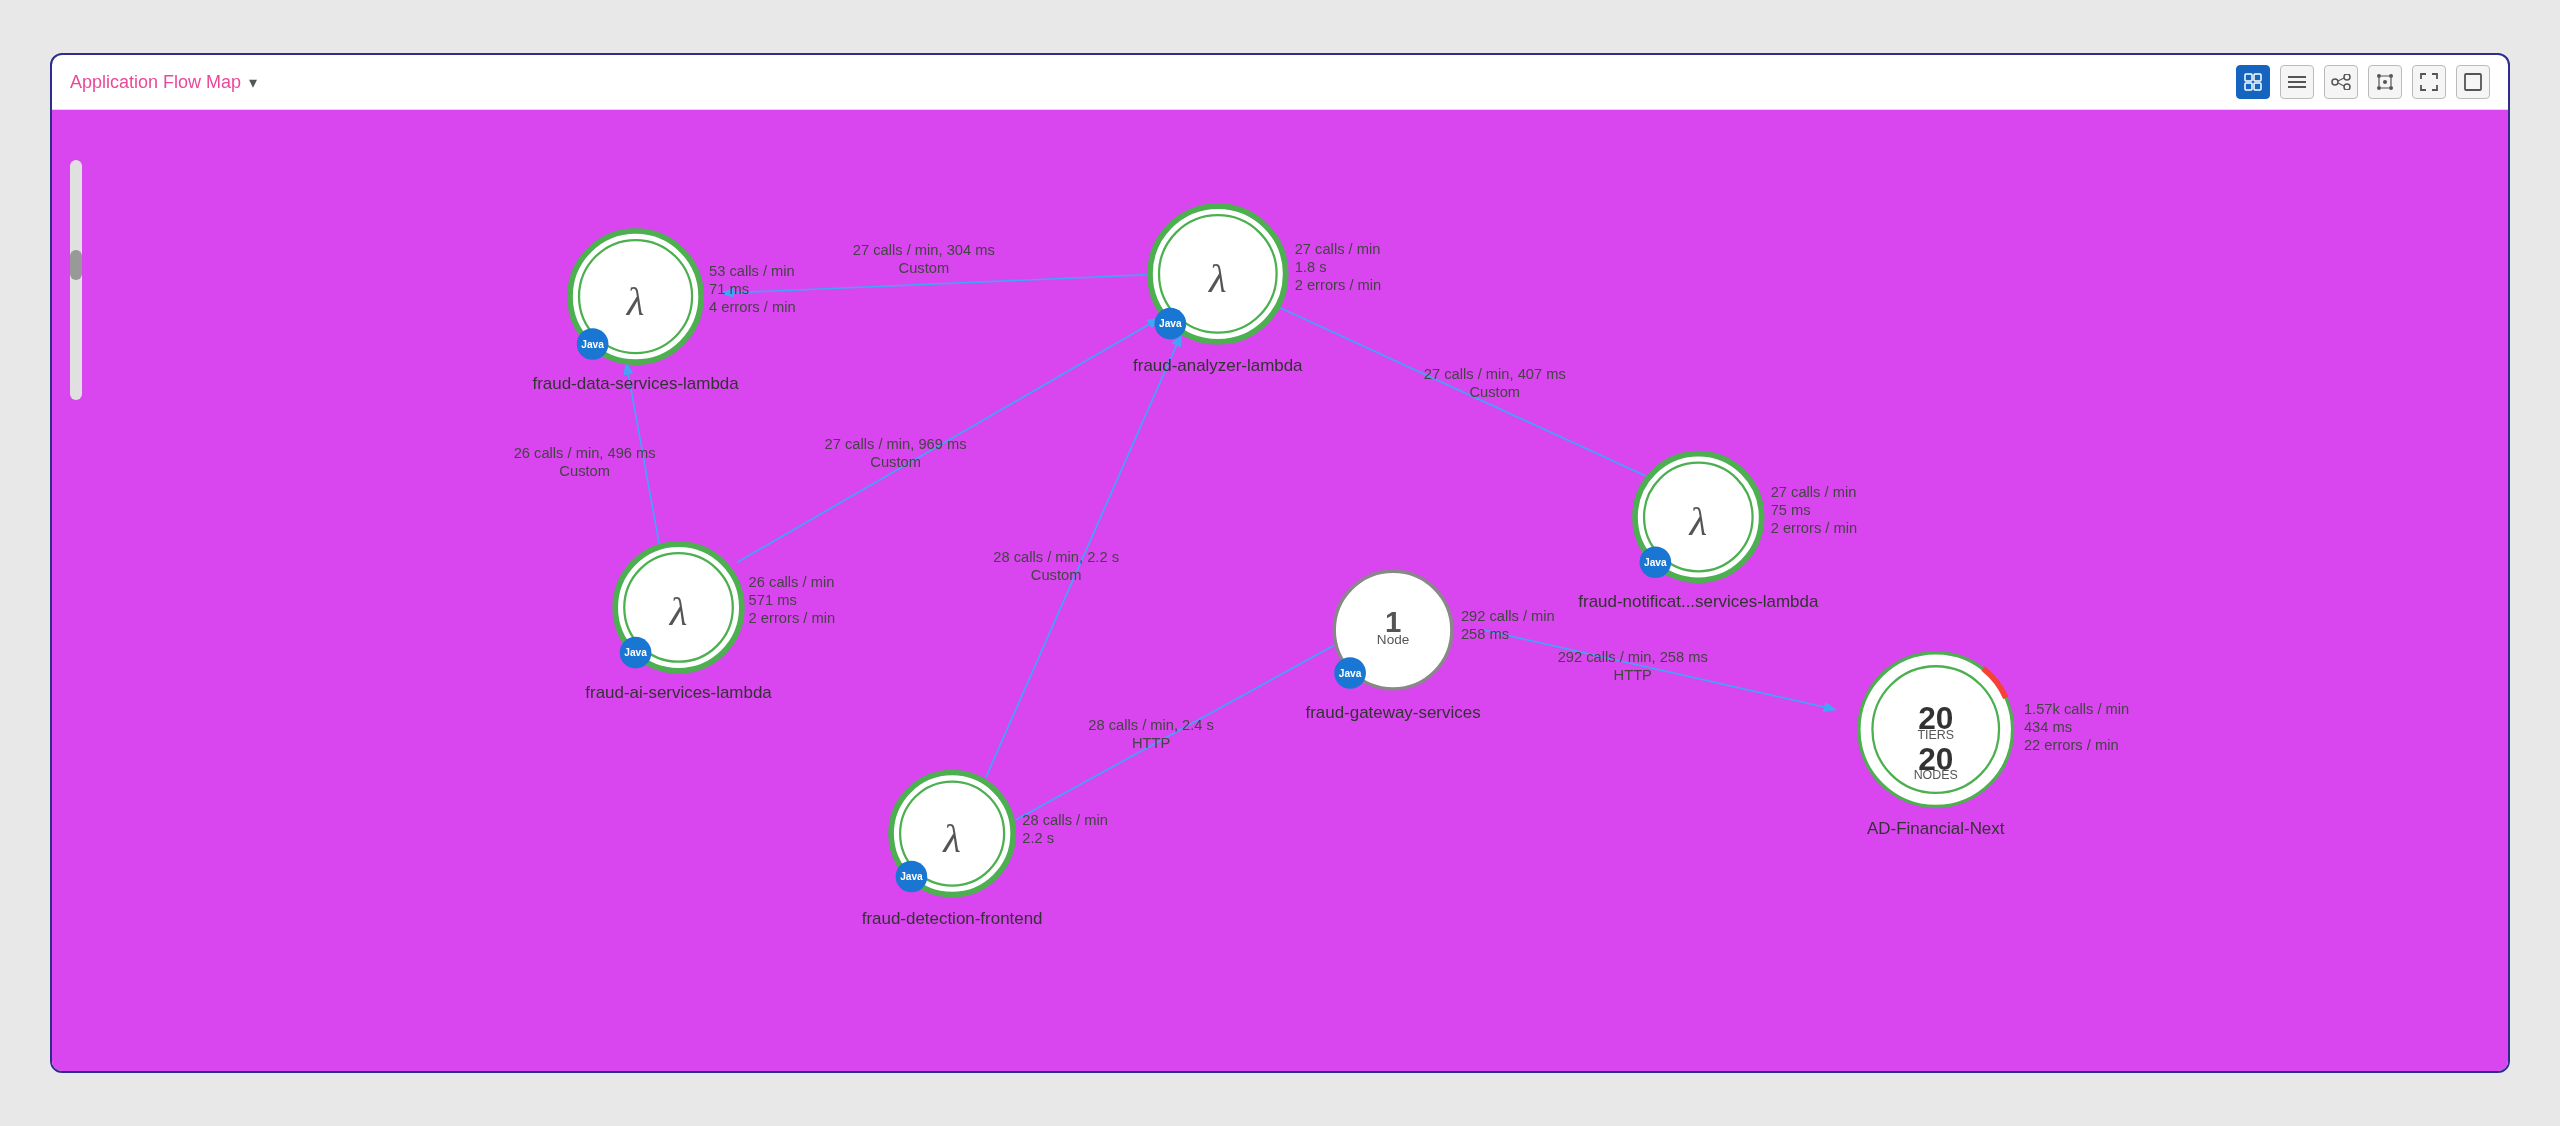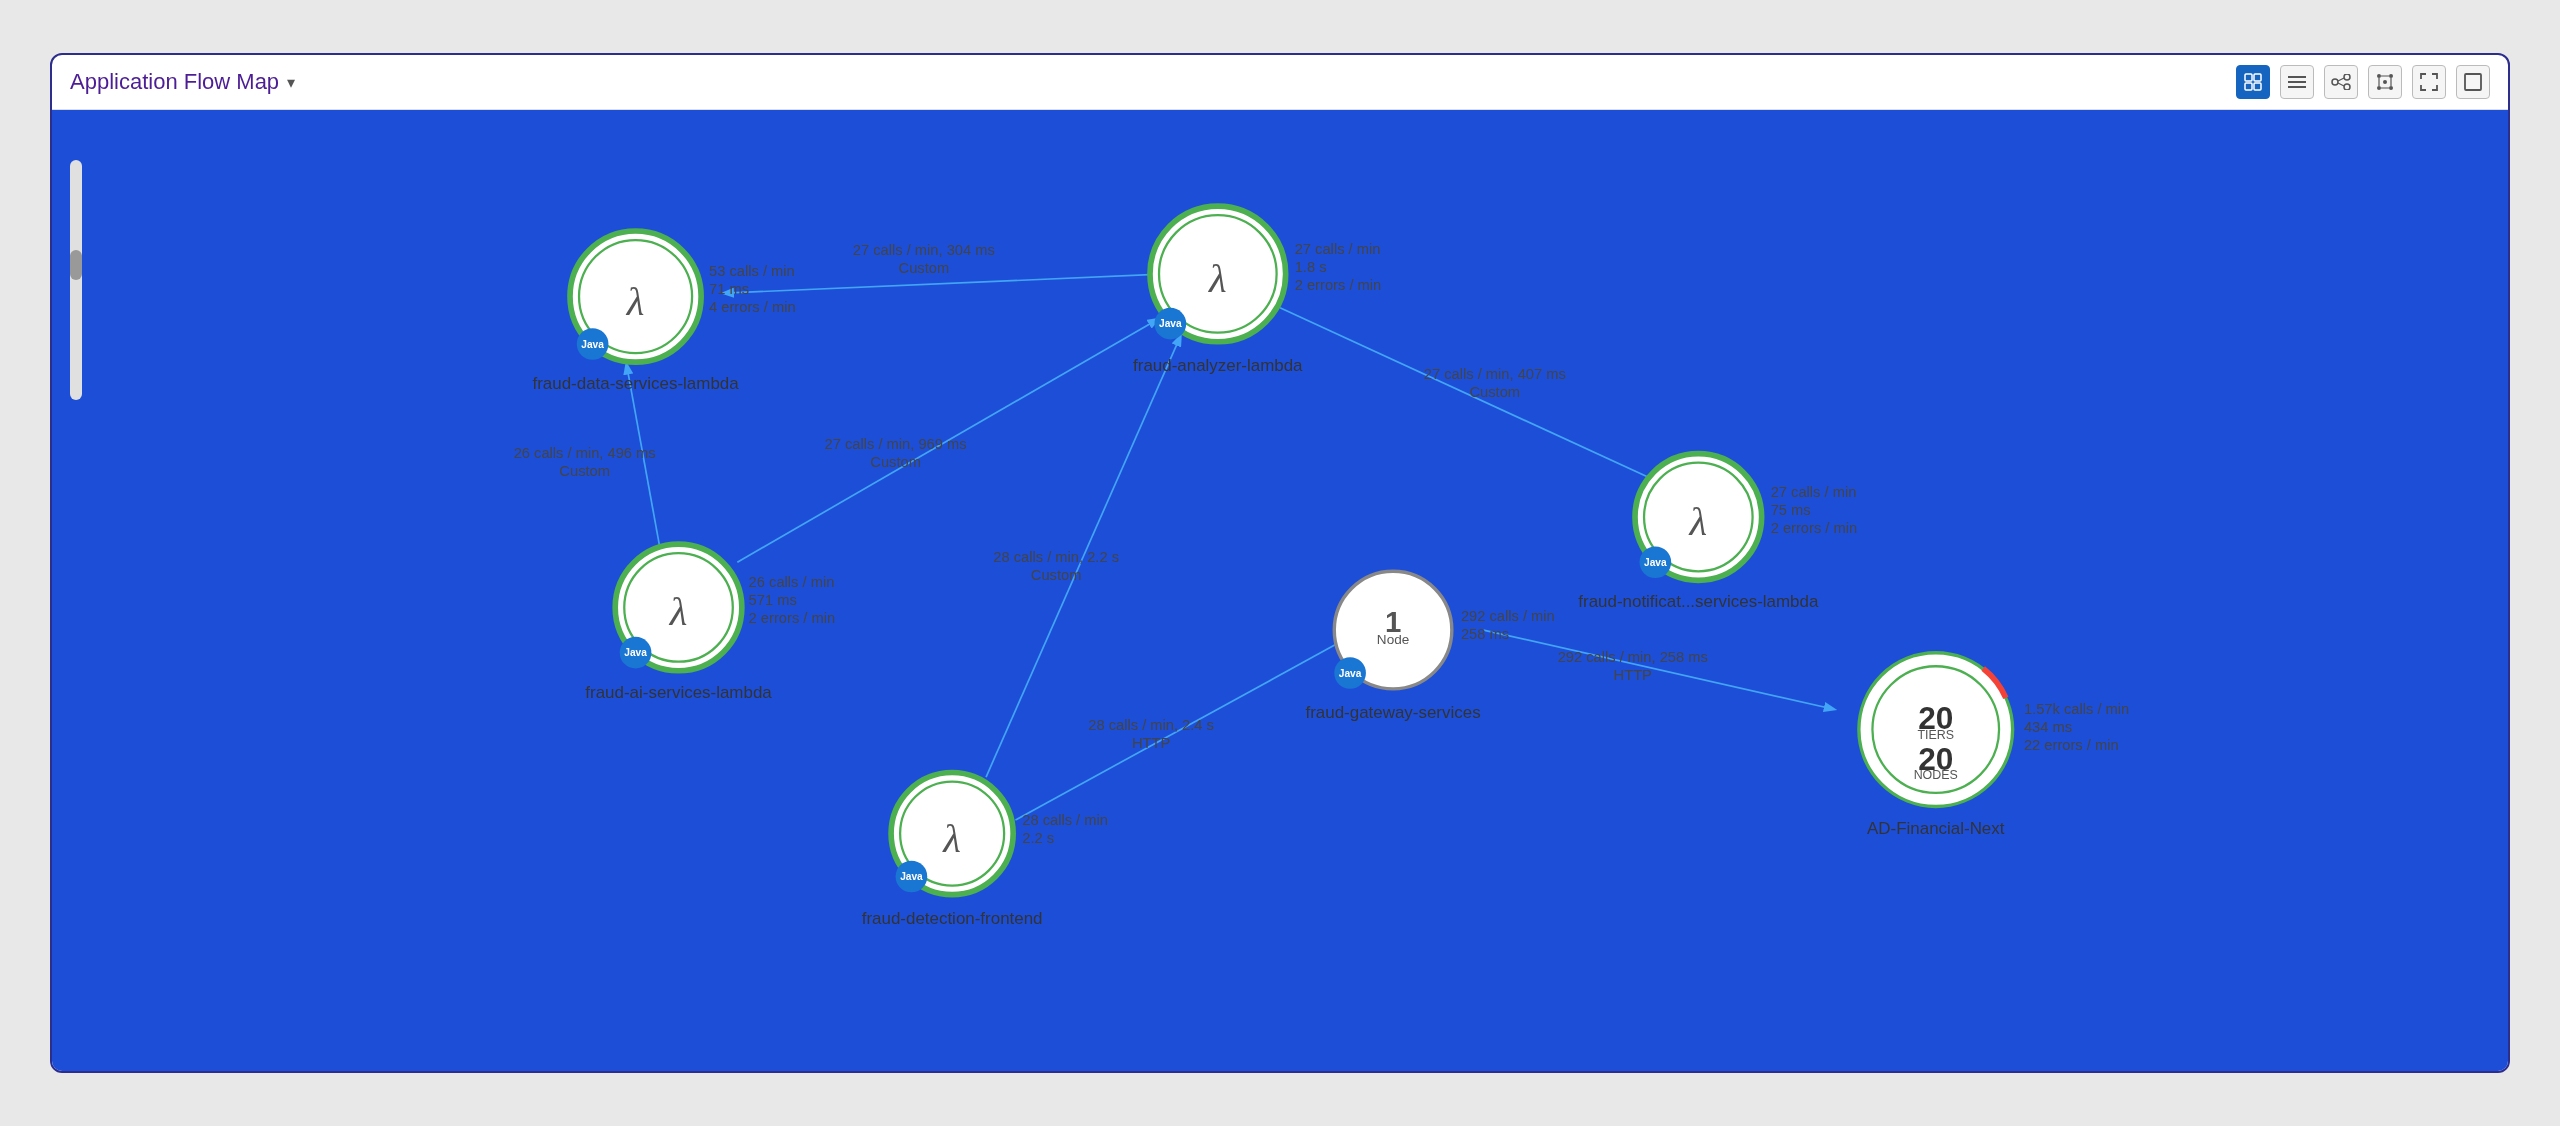--- a/index.html
+++ b/index.html
@@ -29,23 +29,23 @@
       padding: 10px 18px;
       border-bottom: 1px solid #ddd;
       flex-shrink: 0;
     }
     .header-left {
       display: flex;
       align-items: center;
       gap: 8px;
     }
     .header-title {
-      font-size: 22px;
+      font-size: 18px;
       font-weight: 500;
-      color: #4c1d95;
+      color: #ec4899;
     }
     .header-chevron {
       font-size: 16px;
       color: #555;
     }
     .header-right {
       display: flex;
       align-items: center;
       gap: 10px;
     }
@@ -61,21 +61,21 @@
       cursor: pointer;
       font-size: 16px;
       color: #555;
     }
     .toolbar-btn.active { background: #1565c0; color: #fff; border-color: #1565c0; }
 
     .map-area {
       flex: 1;
       position: relative;
       overflow: hidden;
-      background: #1d4ed8;
+      background: #d946ef;
       text-decoration: underline;
     }
     .scrollbar-v {
       position: absolute;
       left: 18px;
       top: 50px;
       width: 12px;
       height: 240px;
       background: #e0e0e0;
       border-radius: 6px;

